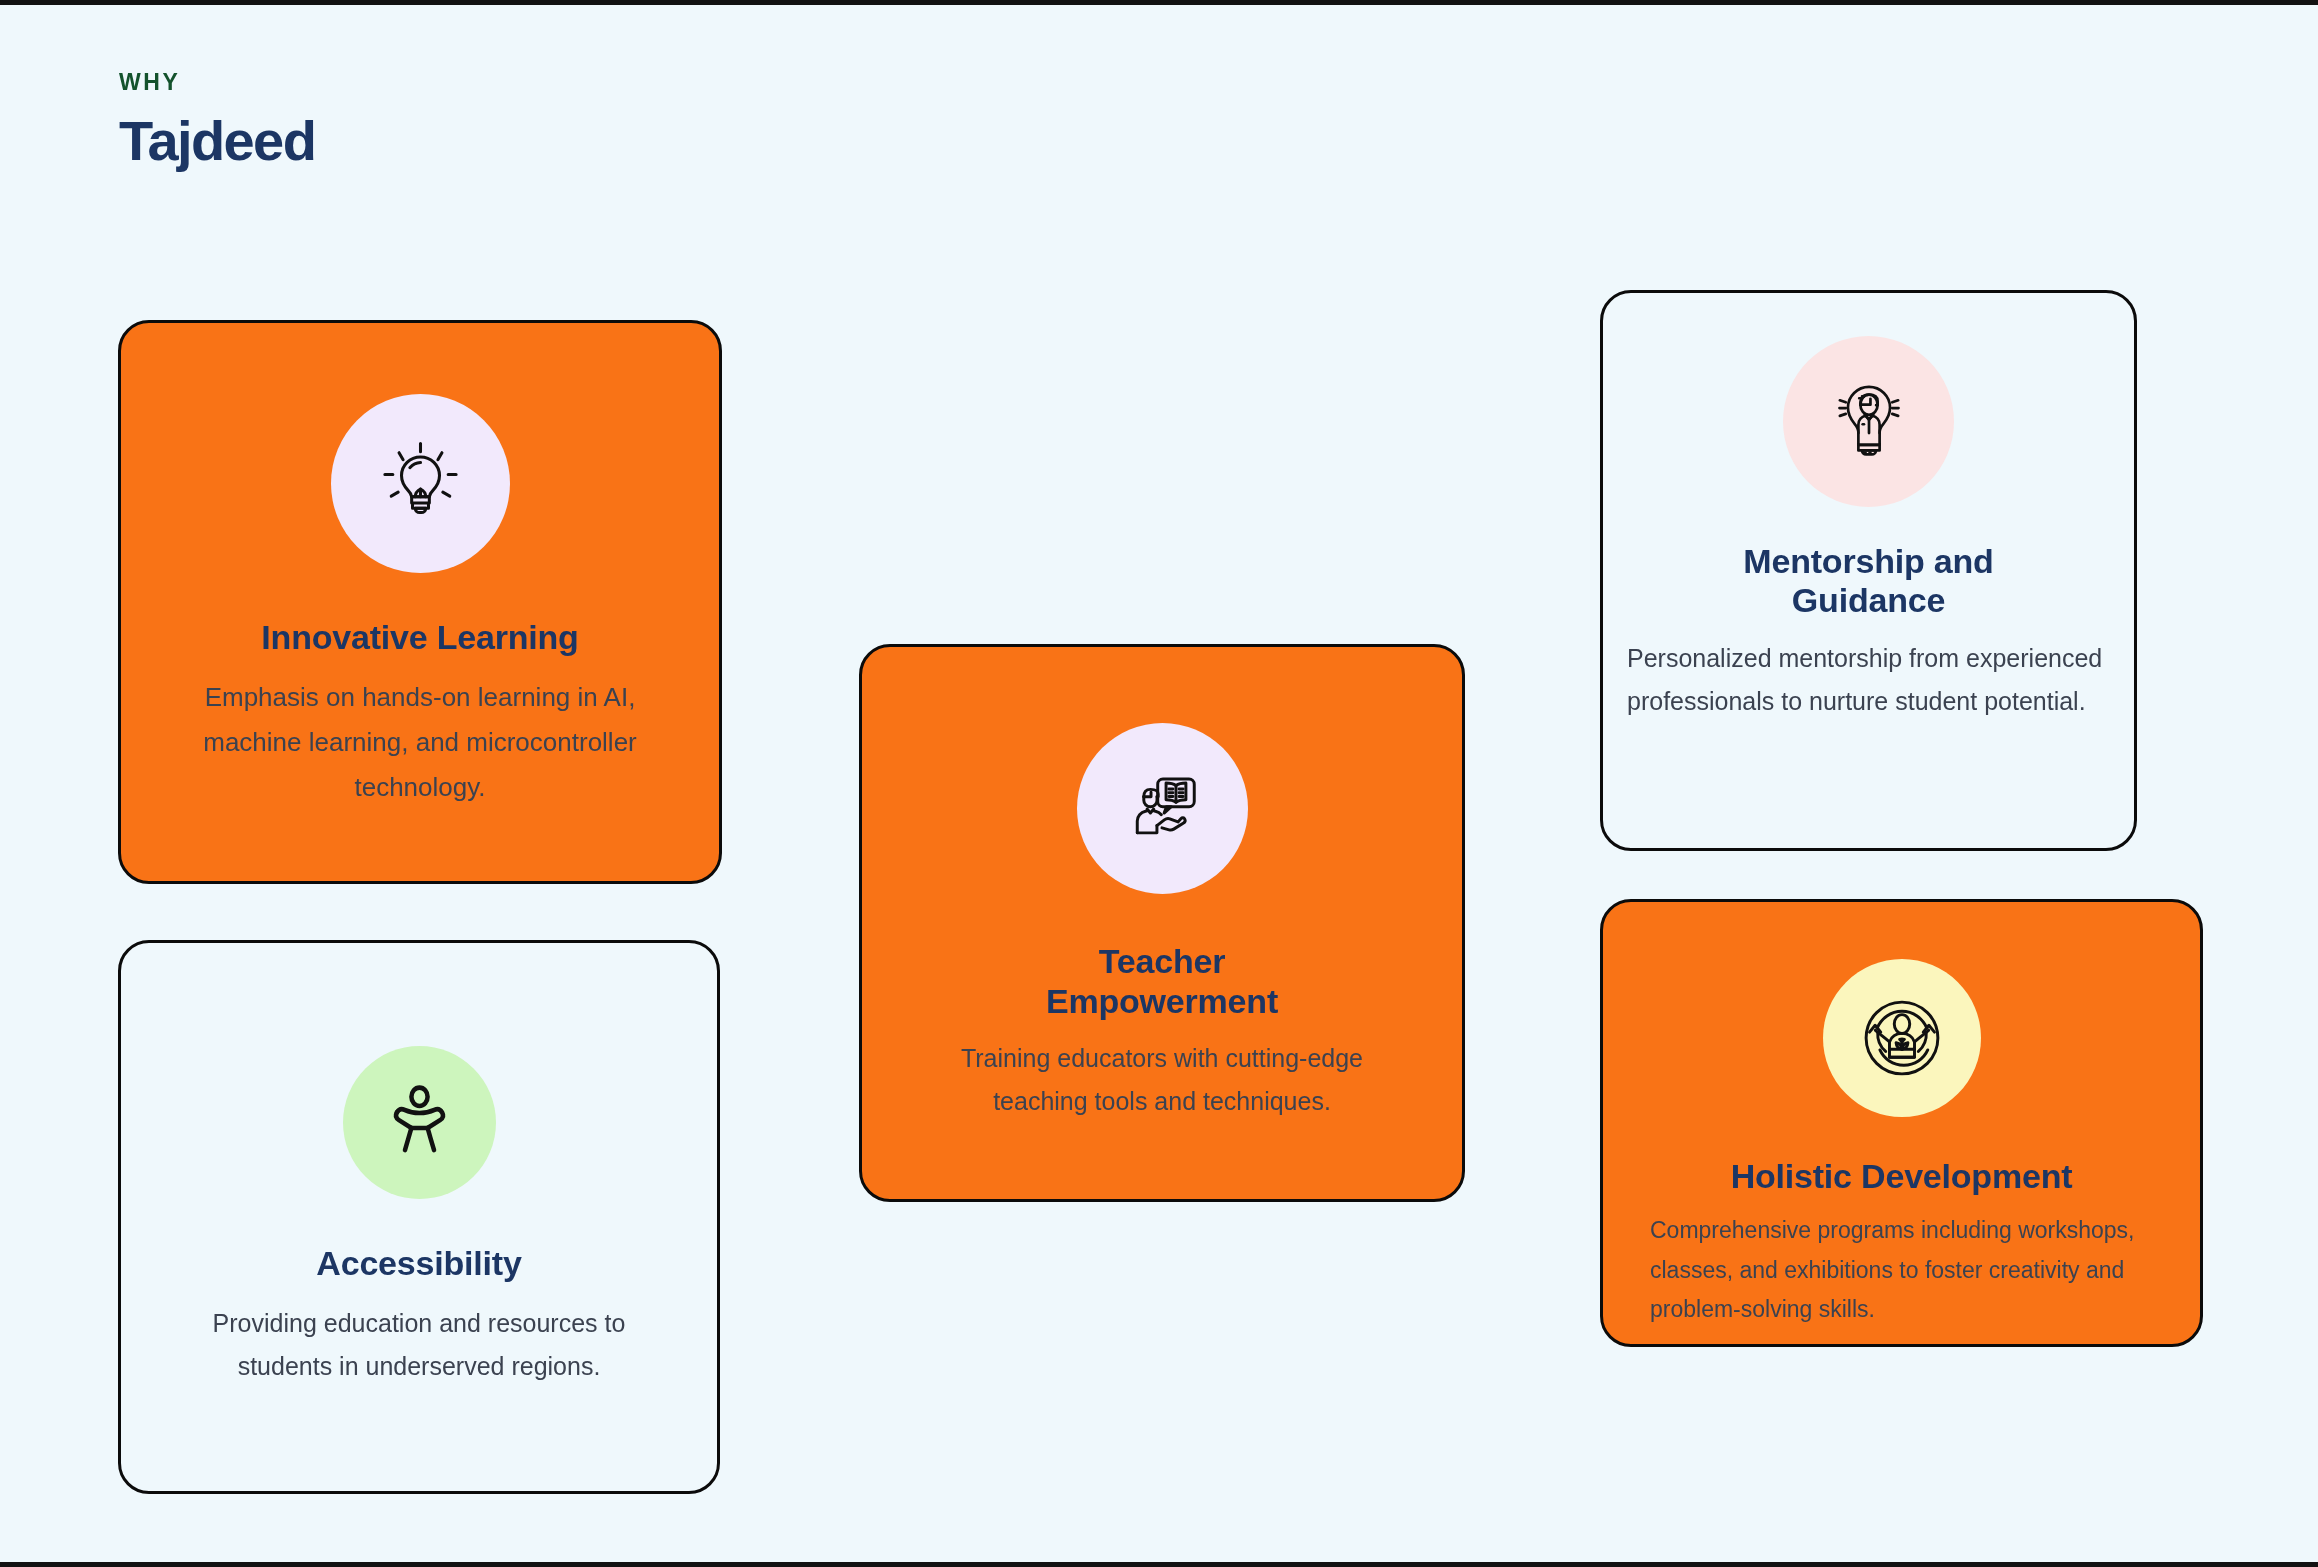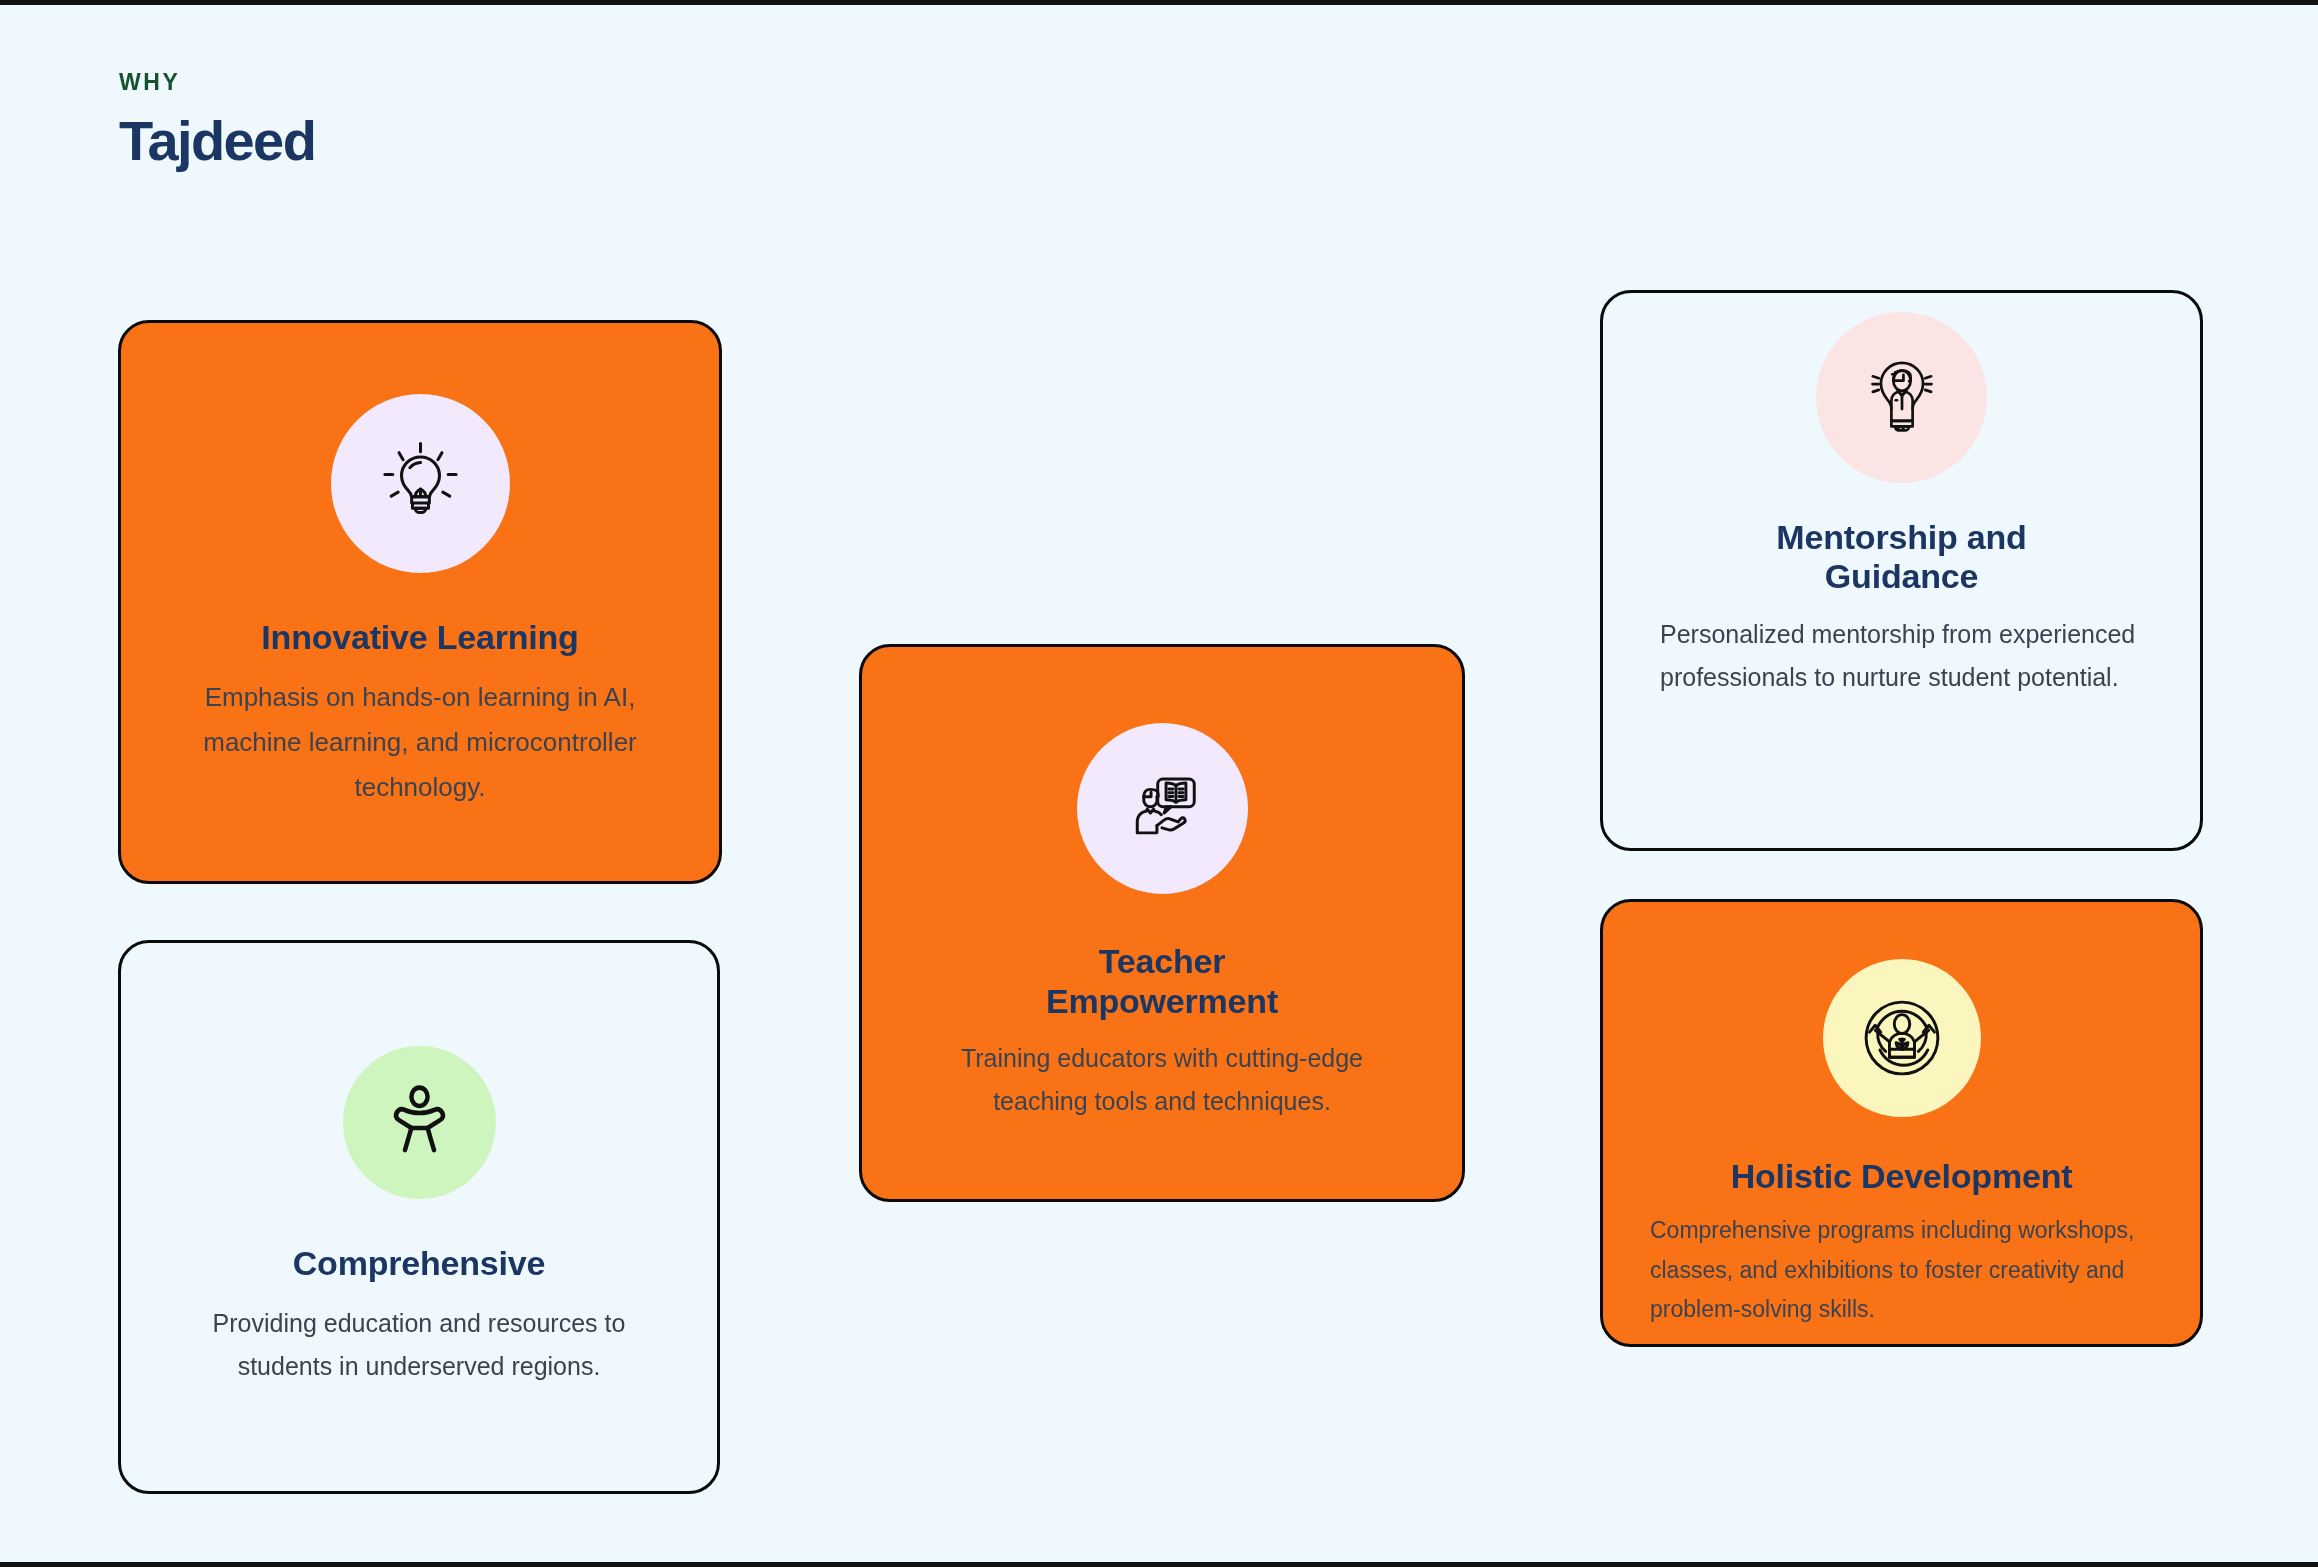--- a/index.html
+++ b/index.html
@@ -111,23 +111,23 @@
   
   #card-teacher {
     left: 859px; top: 644px; width: 606px; height: 558px;
   }
   #card-teacher .icon-wrap { width: 171px; height: 171px; background: #f2e9fc; }
   #card-teacher .card-title { font-size: 34px; margin-top: 48px; width: 346px; }
   #card-teacher .card-body { font-size: 25px; margin-top: 16px; width: 483px; }
 
   
   #card-mentorship {
-    left: 1600px; top: 290px; width: 603px; height: 561px;
+    left: 1600px; top: 290px; width: 537px; height: 561px;
     justify-content: flex-start;
-    padding-top: 19px;
+    padding-top: 43px;
   }
   #card-mentorship .icon-wrap { width: 171px; height: 171px; background: #fbe4e4; }
   #card-mentorship .card-title { font-size: 34px; margin-top: 35px; width: 378px; }
   #card-mentorship .card-body {
     font-size: 25px; margin-top: 16px; width: 483px; text-align: left;
   }
 
   
   #card-holistic {
     left: 1600px; top: 899px; width: 603px; height: 448px;
@@ -176,21 +176,21 @@
       <span>
         <svg width="87" height="87" viewBox="0 0 100 100" fill="none" stroke="#111111" stroke-width="5.2" stroke-linecap="round" stroke-linejoin="round">
           <ellipse cx="50" cy="20.5" rx="9.3" ry="10.6"></ellipse>
           <path d="M24 38.5c2.2-3.8 5.4-4.6 8.8-3 5.2 2.4 11 3.6 17.2 3.6s12-1.2 17.2-3.6c3.4-1.6 6.6-.8 8.8 3 2 3.5 1.1 6.6-2.4 8.8l-14.3 9"></path>
           <path d="M24 38.5c-2 3.5-1.1 6.6 2.4 8.8l14.3 9"></path>
           <path d="M40.7 56.3l-7.4 25.4M59.3 56.3l3 10.5M62.3 66.8l4.4 14.9"></path>
           <path d="M40.7 56.3h18.6"></path>
         </svg>
       </span>
     </div>
-    <h2 class="card-title">Comprehensive</h2>
+    <h2 class="card-title">Accessibility</h2>
     <p class="card-body">Providing education and resources to students in underserved regions.</p>
   </div>
 
   <div class="card fill-white" id="card-teacher">
     <div class="icon-wrap">
       <span>
         <svg width="87" height="87" viewBox="0 0 100 100" fill="none" stroke="#111111" stroke-width="3.4" stroke-linecap="round" stroke-linejoin="round">
           <rect x="44.5" y="16" width="42" height="32" rx="6"></rect>
           <path d="M54.5 48l-2.6 7.2 8.2-7.2z"></path>
           <path d="M65.5 23.6v19.2"></path>

